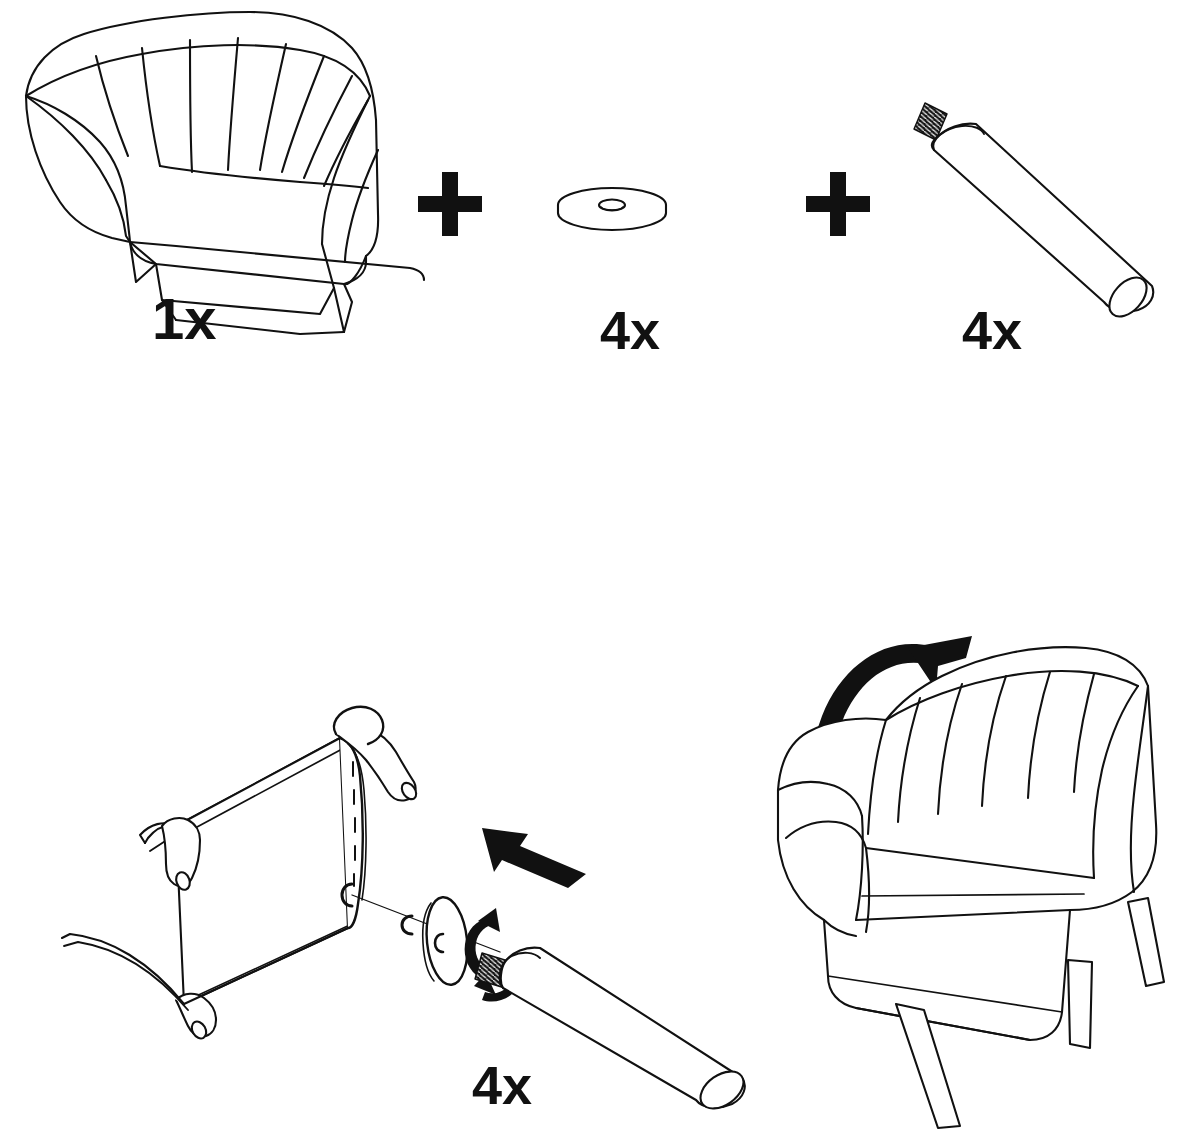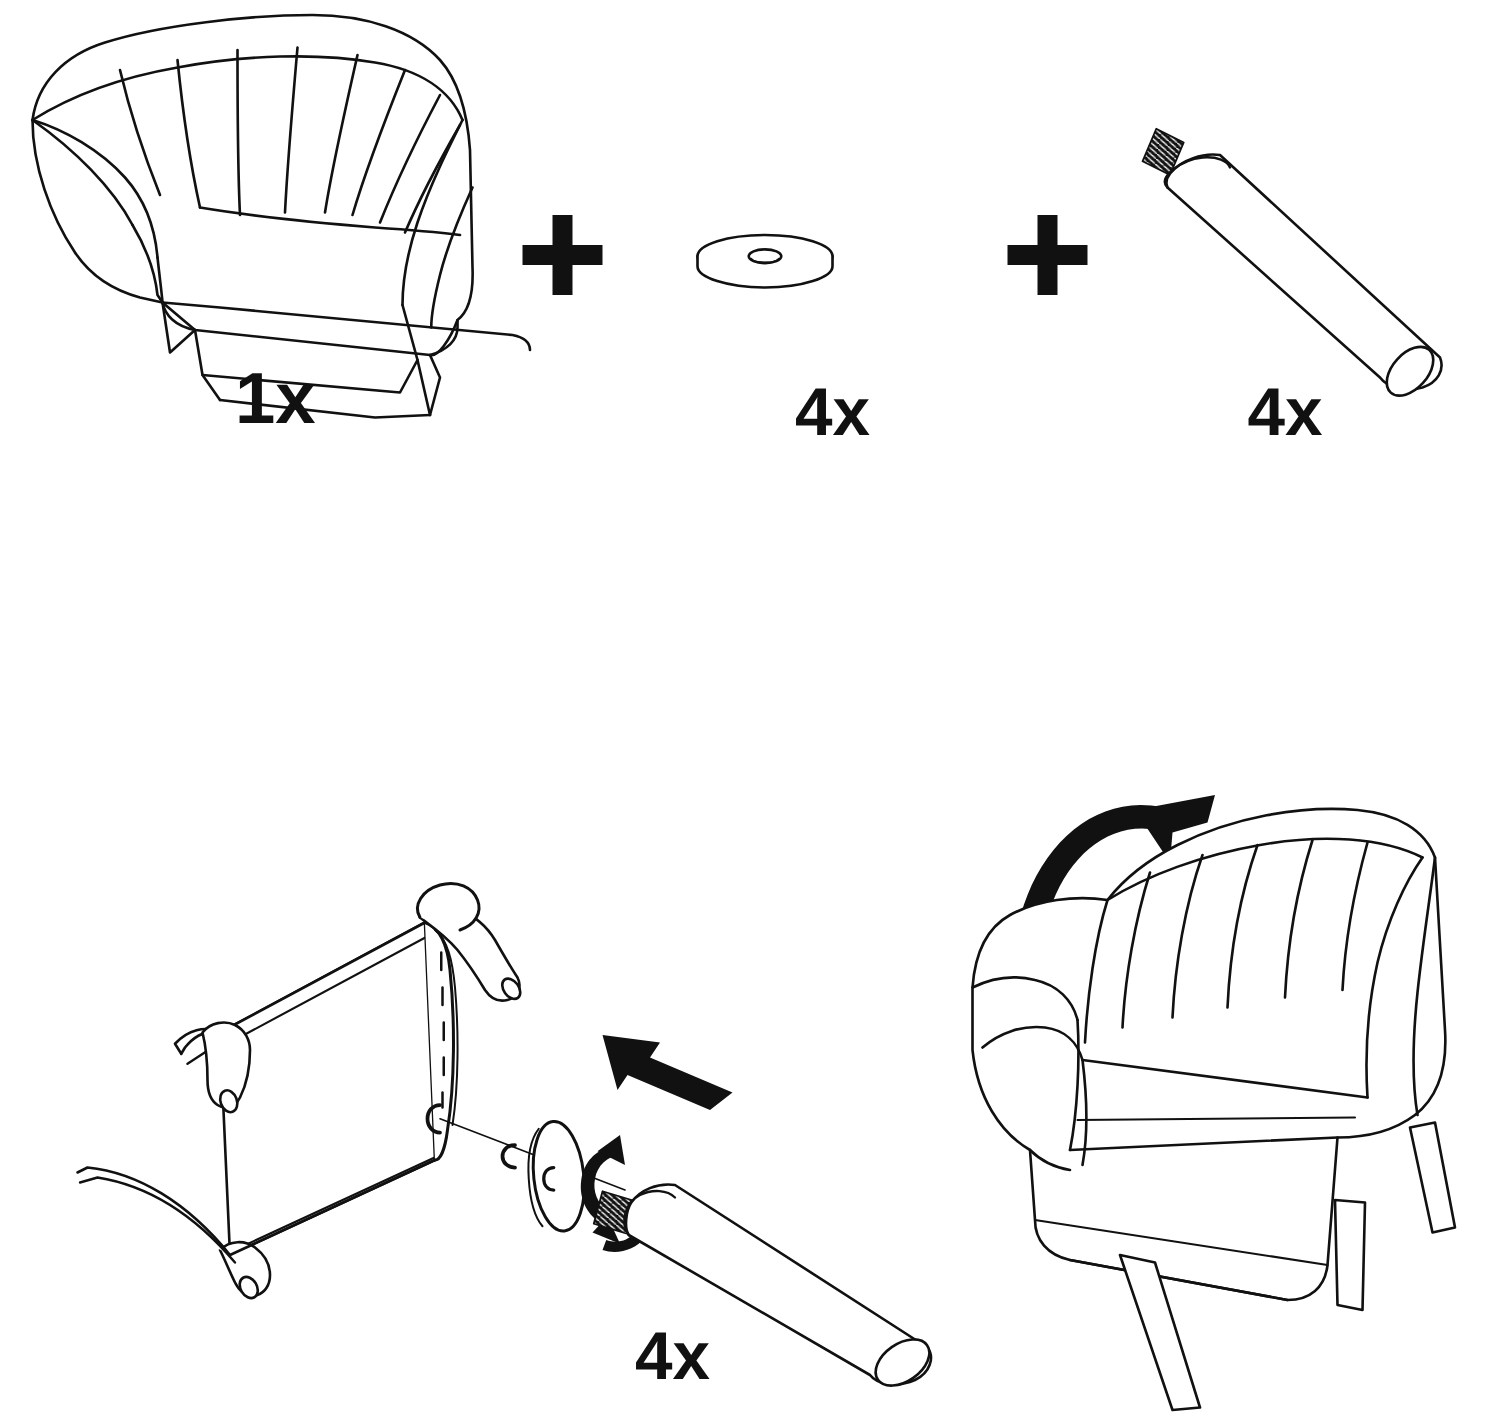--- a/index.html
+++ b/index.html
@@ -28,21 +28,20 @@
     display: block;
   }
   .qty-label {
     position: absolute;
     font-family: "Liberation Sans", sans-serif;
     font-weight: 700;
     color: #111111;
     line-height: 1;
     white-space: nowrap;
     user-select: none;
-    margin-left: 36px;
   }
   .q-chair  { left: 152px; top: 290px; font-size: 58px; }
   .q-washer { left: 600px; top: 303px; font-size: 54px; }
   .q-leg    { left: 962px; top: 303px; font-size: 54px; }
   .q-step   { left: 472px; top: 1058px; font-size: 54px; }
 </style>
 </head>
 <body>
 
 <div id="sheet">

